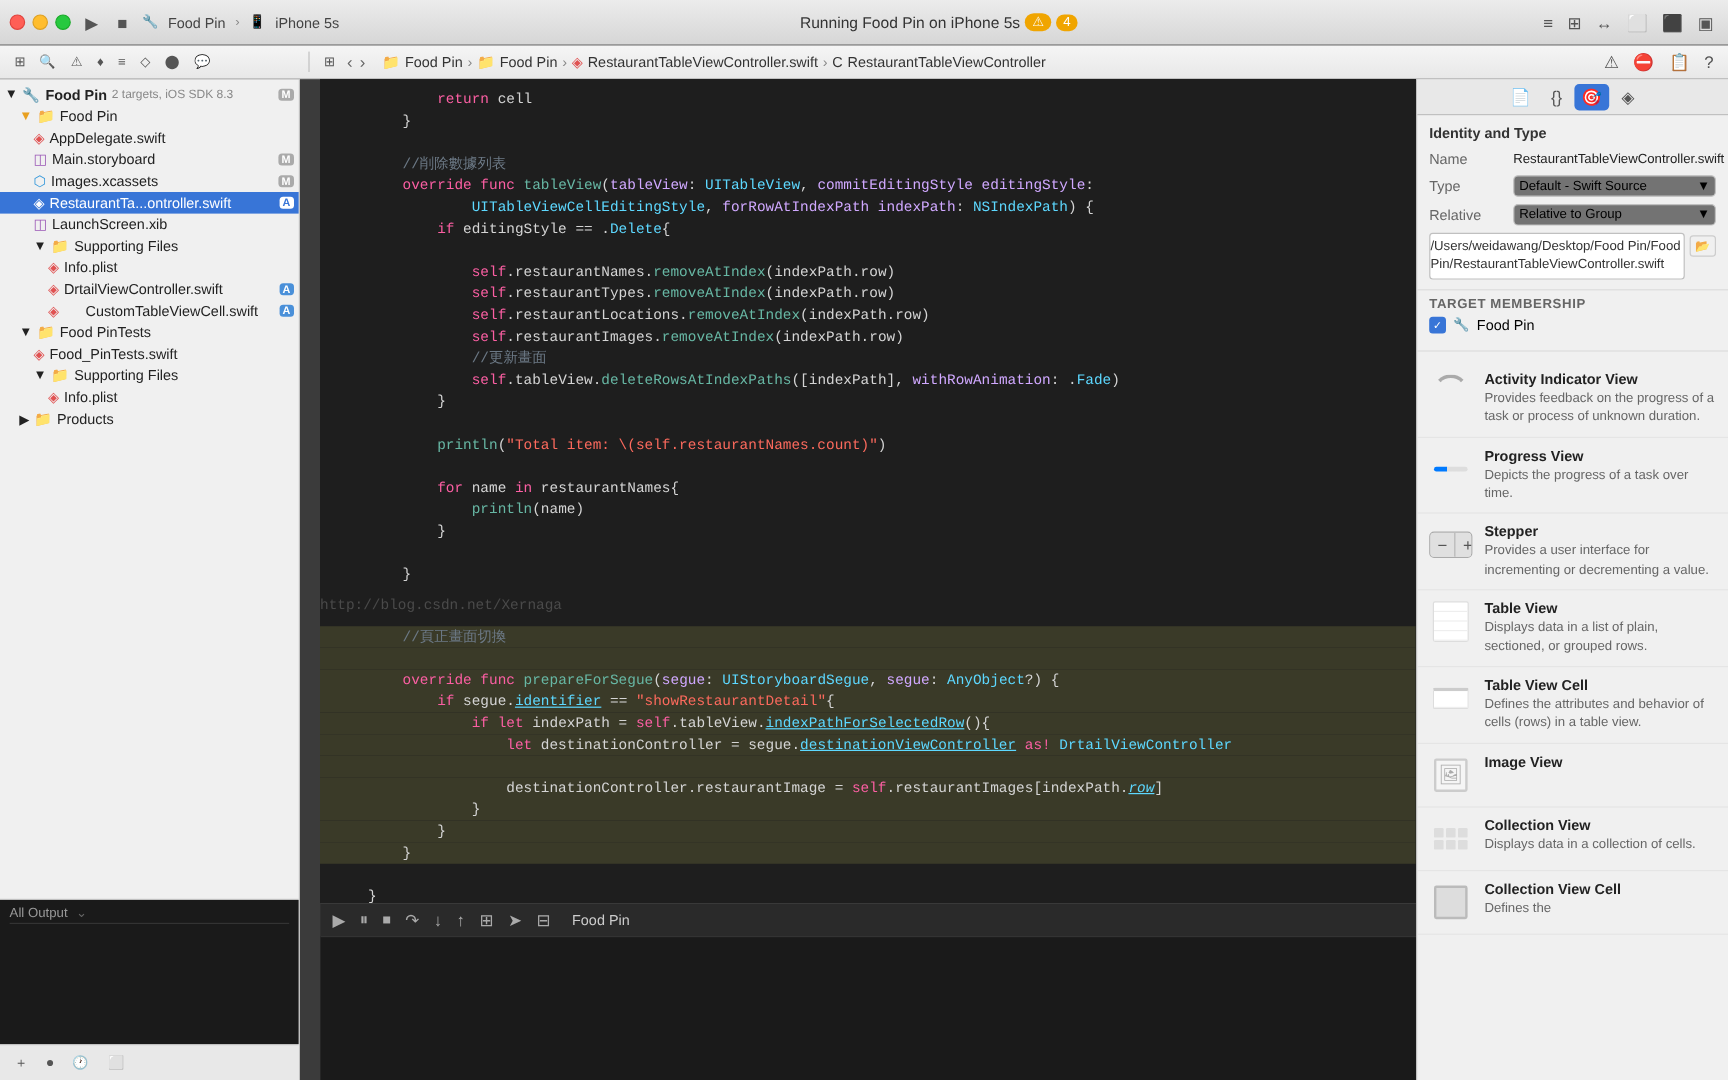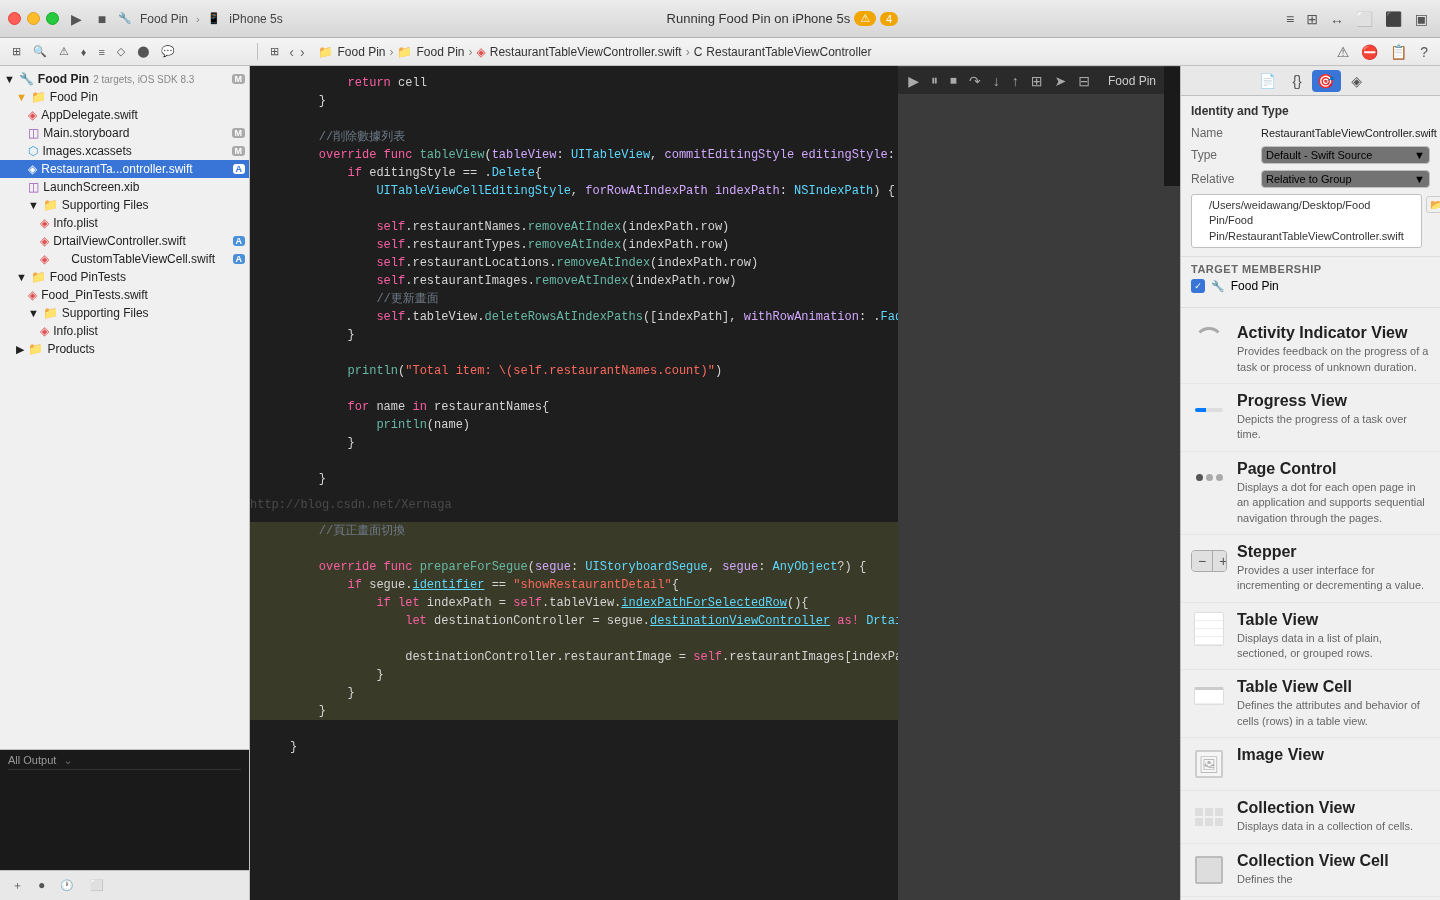--- a/index.html
+++ b/index.html
@@ -217,21 +217,21 @@
       width: 36px;
       height: 36px;
       flex-shrink: 0;
       display: flex;
       align-items: center;
       justify-content: center;
       font-size: 20px;
       color: #555;
     }
     .widget-info { flex: 1; }
-    .widget-name { font-weight: 600; font-size: 16px; color: #222; }
+    .widget-name { font-weight: 600; font-size: 12px; color: #222; }
     .widget-desc { font-size: 11px; color: #666; line-height: 1.4; margin-top: 2px; }
 
     
     .activity-icon { 
       width: 30px; height: 30px;
       border: 3px solid transparent;
       border-top: 3px solid #aaa;
       border-radius: 50%;
     }
     .progress-icon {
@@ -248,21 +248,21 @@
       display: flex; border: 1px solid #aaa; border-radius: 4px; overflow: hidden;
     }
     .stepper-half { padding: 2px 6px; background: #e0e0e0; font-size: 14px; color: #555; }
     .stepper-half:first-child { border-right: 1px solid #aaa; }
     .tableview-icon {
       width: 30px; background: white; border: 1px solid #ddd; border-radius: 2px;
     }
     .tv-row { height: 8px; border-bottom: 1px solid #eee; }
 
     
-    #editor-main { display: flex; flex-direction: row; flex: 1; overflow: hidden; }
+    #editor-main { display: flex; flex-direction: column; flex: 1; overflow: hidden; padding-left: 17px; }
   </style>
 </head>
 <body>
 
 <div id="title-bar">
   <div class="traffic-lights">
     <div class="tl tl-red"></div>
     <div class="tl tl-yellow"></div>
     <div class="tl tl-green"></div>
   </div>
@@ -457,28 +457,28 @@
         <div class="code-line">
           <span class="line-num"></span>
           <span class="code-text"><span class="comment">    //削除數據列表</span></span>
         </div>
         <div class="code-line">
           <span class="line-num"></span>
           <span class="code-text">    <span class="kw">override func</span> <span class="fn">tableView</span>(<span class="param">tableView</span>: <span class="type">UITableView</span>, <span class="param">commitEditingStyle</span> <span class="param">editingStyle</span>:</span>
         </div>
         <div class="code-line">
           <span class="line-num"></span>
+          <span class="code-text">            <span class="type">UITableViewCellEditingStyle</span>, <span class="param">forRowAtIndexPath</span> <span class="param">indexPath</span>: <span class="type">NSIndexPath</span>) {</span>
+        </div>
+        <div class="code-line">
+          <span class="line-num"></span>
           <span class="code-text">        <span class="kw">if</span> editingStyle == .<span class="type">Delete</span>{</span>
         </div>
         <div class="code-line">
           <span class="line-num"></span>
-          <span class="code-text">            <span class="type">UITableViewCellEditingStyle</span>, <span class="param">forRowAtIndexPath</span> <span class="param">indexPath</span>: <span class="type">NSIndexPath</span>) {</span>
-        </div>
-        <div class="code-line">
-          <span class="line-num"></span>
           <span class="code-text"></span>
         </div>
         <div class="code-line">
           <span class="line-num"></span>
           <span class="code-text">            <span class="kw">self</span>.restaurantNames.<span class="fn">removeAtIndex</span>(indexPath.row)</span>
         </div>
         <div class="code-line">
           <span class="line-num"></span>
           <span class="code-text">            <span class="kw">self</span>.restaurantTypes.<span class="fn">removeAtIndex</span>(indexPath.row)</span>
         </div>
@@ -560,21 +560,21 @@
         <div class="code-line highlighted">
           <span class="line-num"></span>
           <span class="code-text">                <span class="kw">let</span> destinationController = segue.<span style="text-decoration:underline; color:#5dd8ff;">destinationViewController</span> <span class="kw">as!</span> <span class="type">DrtailViewController</span></span>
         </div>
         <div class="code-line highlighted">
           <span class="line-num"></span>
           <span class="code-text"></span>
         </div>
         <div class="code-line highlighted">
           <span class="line-num"></span>
-          <span class="code-text">                destinationController.restaurantImage = <span class="kw">self</span>.restaurantImages[indexPath.<span style="text-decoration:underline; color:#5dd8ff;">row</span>]</span>
+          <span class="code-text">                destinationController.restaurantImage = <span class="kw">self</span>.restaurantImages[indexPath.<span style="text-decoration:underline; color:#5dd8ff;font-style:italic;">row</span>]</span>
         </div>
         <div class="code-line highlighted">
           <span class="line-num"></span>
           <span class="code-text plain">            }</span>
         </div>
         <div class="code-line highlighted">
           <span class="line-num"></span>
           <span class="code-text plain">        }</span>
         </div>
         <div class="code-line highlighted">
@@ -638,21 +638,21 @@
       <div class="inspector-row">
         <span class="inspector-label">Relative</span>
         <div class="inspector-select">
           <span>Relative to Group</span>
           <span>▼</span>
         </div>
       </div>
 
       <div style="margin-top:4px;">
         <div style="display:flex; align-items:flex-start; gap:4px;">
-          <div style="flex:1; background:white; border:1px solid #c0c0c0; border-radius:3px; padding:3px 17px; font-size:11px; color:#333; line-height:1.4;">/Users/weidawang/Desktop/Food Pin/Food Pin/RestaurantTableViewController.swift</div>
+          <div style="flex:1; background:white; border:1px solid #c0c0c0; border-radius:3px; padding:3px 0; font-size:11px; color:#333; line-height:1.4;">/Users/weidawang/Desktop/Food Pin/Food Pin/RestaurantTableViewController.swift</div>
           <button style="background:none; border:1px solid #ccc; border-radius:3px; padding:2px 4px; font-size:10px; cursor:pointer; margin-top:2px;">📂</button>
         </div>
       </div>
     </div>
 
     <div class="target-section">
       <div class="target-header">Target Membership</div>
       <div class="target-item">
         <div class="target-checkbox">✓</div>
         <span style="color:#e05252; font-size:11px;">🔧</span>
@@ -677,33 +677,20 @@
       <div class="widget-item">
         <div class="widget-icon">
           <div class="progress-icon"></div>
         </div>
         <div class="widget-info">
           <div class="widget-name">Progress View</div>
           <div class="widget-desc">Depicts the progress of a task over time.</div>
         </div>
       </div>
 
-      <div class="widget-item">
-        <div class="widget-icon">
-          <div class="page-control-icon">
-            <div class="page-dot active"></div>
-            <div class="page-dot"></div>
-            <div class="page-dot"></div>
-          </div>
-        </div>
-        <div class="widget-info">
-          <div class="widget-name">Page Control</div>
-          <div class="widget-desc">Displays a dot for each open page in an application and supports sequential navigation through the pages.</div>
-        </div>
-      </div>
 
       <div class="widget-item">
         <div class="widget-icon">
           <div class="stepper-icon">
             <div class="stepper-half">−</div>
             <div class="stepper-half">+</div>
           </div>
         </div>
         <div class="widget-info">
           <div class="widget-name">Stepper</div>

